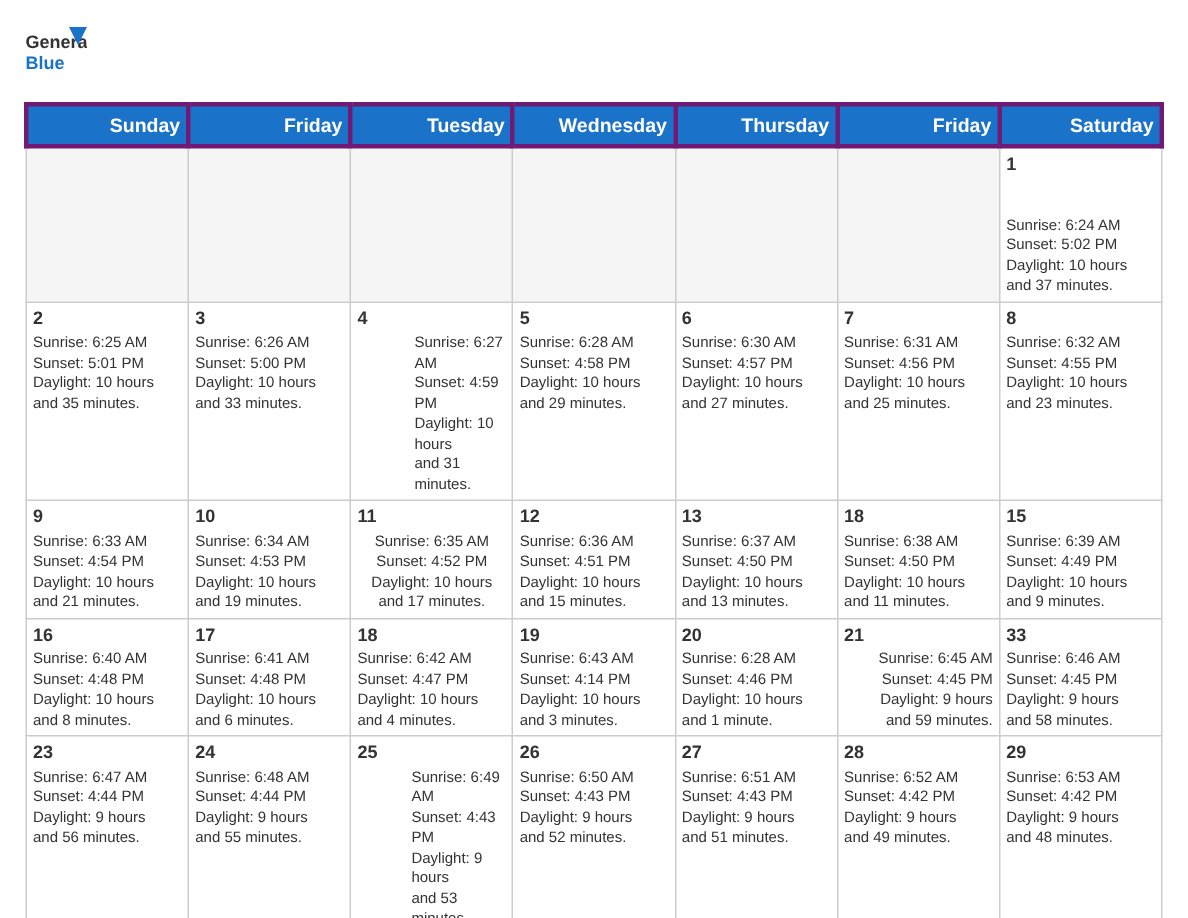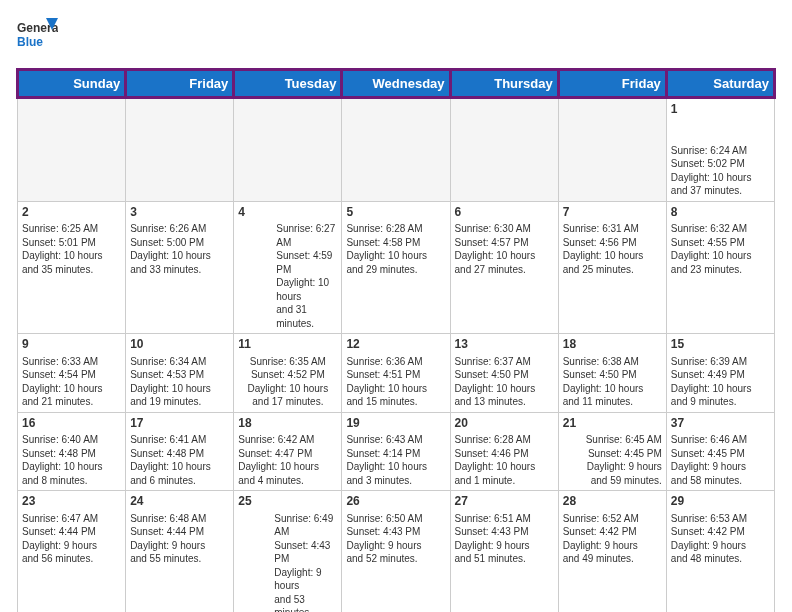--- a/index.html
+++ b/index.html
@@ -256,21 +256,21 @@
 and 1 minute.</div>
         </td>
         <td>
           <div class="day-number">21</div>
           <div class="day-info" style="white-space: pre-line; text-align: right;">Sunrise: 6:45 AM
 Sunset: 4:45 PM
 Daylight: 9 hours
 and 59 minutes.</div>
         </td>
         <td>
-          <div class="day-number">37</div>
+          <div class="day-number">33</div>
           <div class="day-info" style="white-space: pre-line;">Sunrise: 6:46 AM
 Sunset: 4:45 PM
 Daylight: 9 hours
 and 58 minutes.</div>
         </td>
       </tr>
       <tr>
         <td>
           <div class="day-number">23</div>
           <div class="day-info" style="white-space: pre-line;">Sunrise: 6:47 AM

